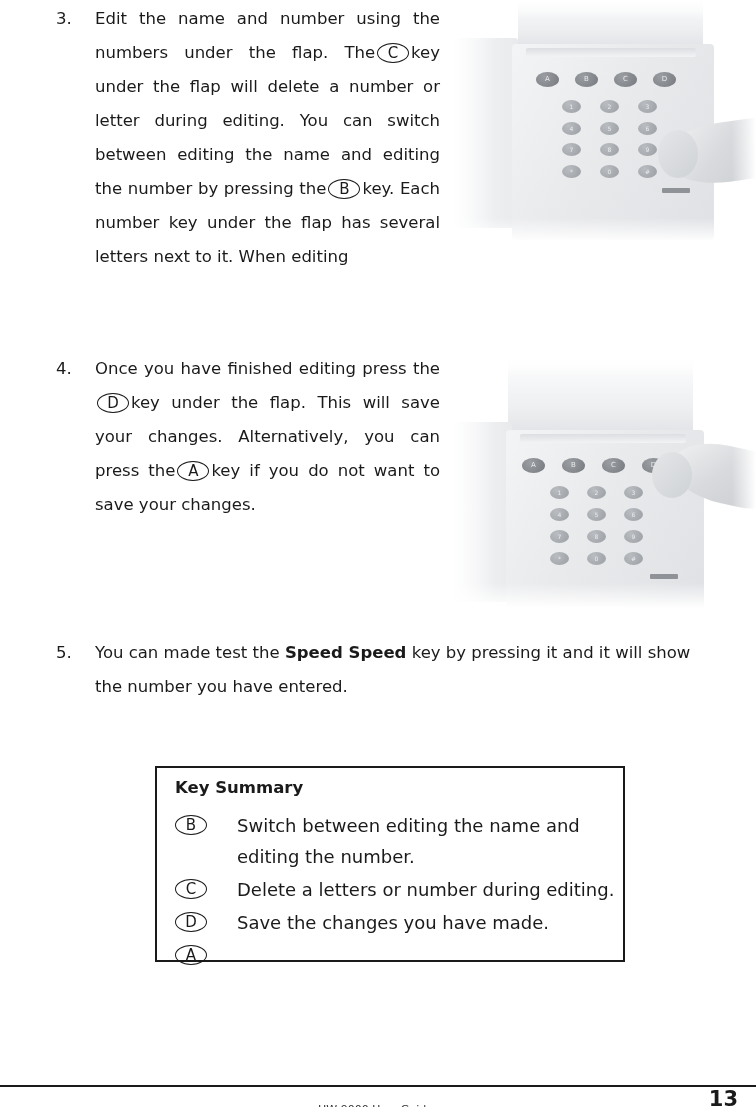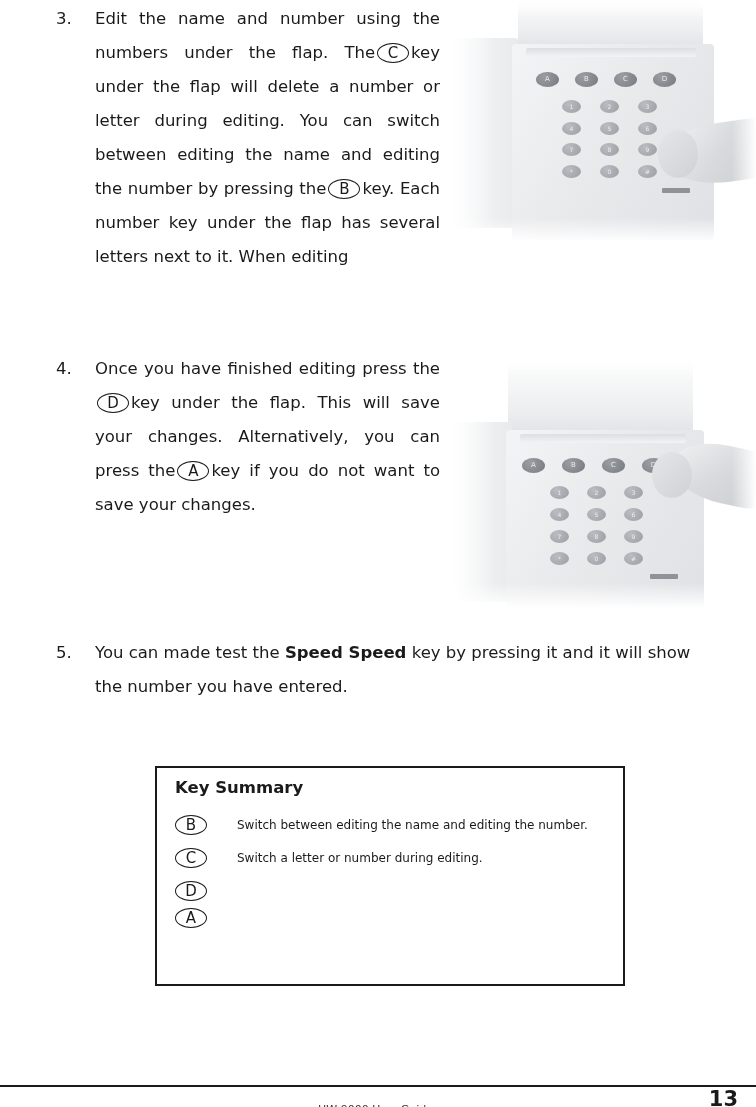--- a/index.html
+++ b/index.html
@@ -158,21 +158,21 @@
     background: linear-gradient(135deg, #e4e6e8, #cfd2d5);
     border-radius: 50%;
   }
 
   
   #summary {
     position: absolute;
     left: 155px;
     top: 766px;
     width: 470px;
-    height: 220px;
+    height: 196px;
     border: 2.5px solid #1a1a1a;
     box-sizing: border-box;
     background: #fff;
   }
   #summary .title {
     position: absolute;
     left: 18px;
     top: 10px;
     font-size: 16.5px;
     font-weight: bold;
@@ -188,21 +188,21 @@
     display: flex;
     align-items: flex-start;
     margin-bottom: 2px;
   }
   .sum-key {
     width: 64px;
     flex: 0 0 64px;
     padding-top: 5px;
   }
   .sum-text {
-    font-size: 12px;
+    font-size: 18px;
     line-height: 31px;
     color: #1a1a1a;
   }
 
   
   #footer-rule {
     position: absolute;
     left: 0;
     top: 1085px;
     width: 756px;
@@ -316,25 +316,26 @@
     <div class="title">Key Summary</div>
     <div class="sum-rows">
 
       <div class="sum-row">
         <div class="sum-key"><span class="keycap"><span class="ring"></span><span class="ltr">B</span></span></div>
         <div class="sum-text">Switch between editing the name and editing the number.</div>
       </div>
 
       <div class="sum-row">
         <div class="sum-key"><span class="keycap"><span class="ring"></span><span class="ltr">C</span></span></div>
-        <div class="sum-text">Switch a letter or number during editing.</div>
+        <div class="sum-text">Delete a letters or number during editing.</div>
       </div>
 
       <div class="sum-row">
         <div class="sum-key"><span class="keycap"><span class="ring"></span><span class="ltr">D</span></span></div>
+        <div class="sum-text">Save the changes you have made.</div>
       </div>
 
       <div class="sum-row">
         <div class="sum-key"><span class="keycap"><span class="ring"></span><span class="ltr">A</span></span></div>
       </div>
 
     </div>
   </div>
 
   <div id="footer-rule"></div>

